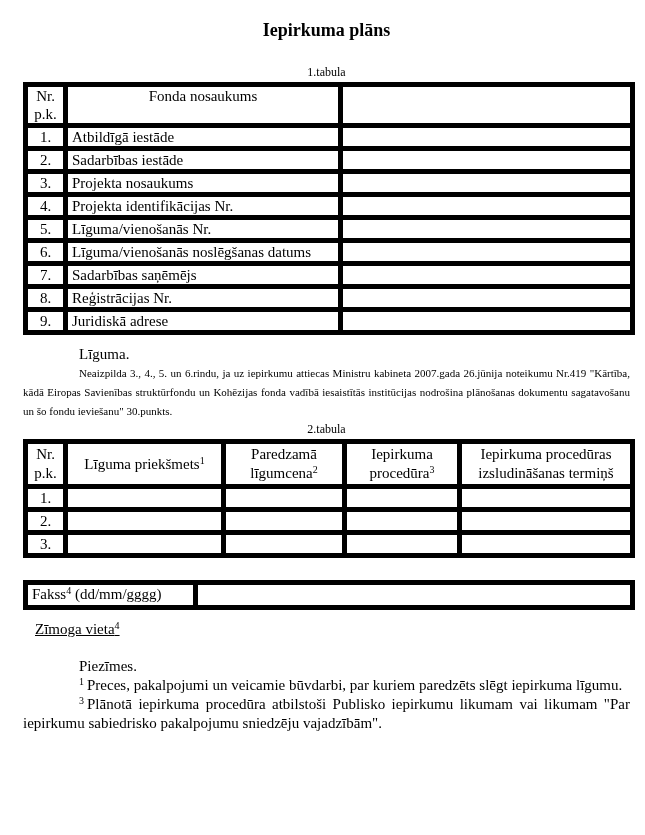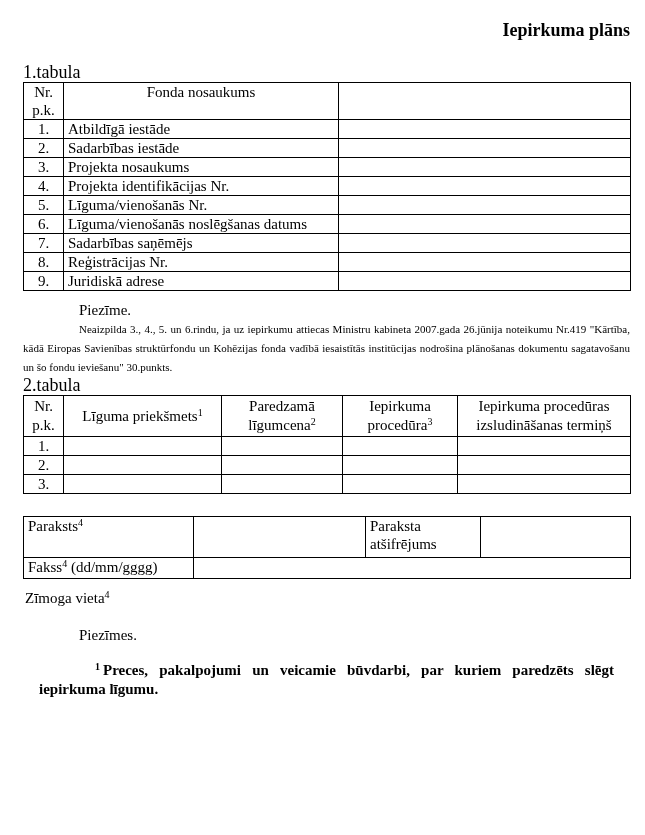--- a/index.html
+++ b/index.html
@@ -4,32 +4,32 @@
 <style>
   html, body { margin:0; padding:0; background:#ffffff; }
   body {
     width:645px; height:835px; box-sizing:border-box; overflow:hidden;
     font-family:"Liberation Serif", serif; color:#000;
   }
   .page { padding:21px 15px 0 23px; }
 
   h1.doc-title {
     margin:0; font-size:18px; line-height:19px;
-    font-weight:bold; text-align:right; width:607px;
+    font-weight:bold; text-align:center; width:607px;
   }
 
   .tab-caption {
-    width:607px; text-align:left; font-size:18px; line-height:17px;
+    width:607px; text-align:center; font-size:12px; line-height:17px;
     margin:24px 16px 1px 0;
   }
   .tab-caption.cap2 { margin-top:0;font-family:Liberation Serif, serif; }
 
   table { border-collapse:collapse; table-layout:fixed; width:607px; }
   td {
-    border:1px solid #000000; font-size:15px; line-height:18px;
+    border:5px solid #000000; font-size:15px; line-height:18px;
     padding:0 4px; vertical-align:top; overflow:hidden;margin-left:35px;
   }
   .center { text-align:center; }
   .middle { vertical-align:middle; }
   .preline { white-space:pre-line; }
 
   .t1 .headrow td { height:36px; }
   .t1 .datarow td { height:18px; }
 
   .t2 .headrow td { height:40px; line-height:19px; }
@@ -45,26 +45,26 @@
   }
   p.fn sup.fnref { margin-right:3px; }
 
   .note { margin-top:10px; width:607px; }
   .indent-line { margin-left:56px; font-size:15px; line-height:19px; }
   p.body-par {
     margin:0; width:607px; font-size:11px; line-height:19px;
     text-align:justify; text-indent:56px;
   }
 
-  .stamp-line { margin-top:10px; font-size:15px; line-height:19px; margin-left:2px; }
+  .stamp-line { margin-top:10px; font-size:15px; line-height:19px; margin-left:12px;text-decoration:underline; }
 
   .footnotes { margin-top:18px; width:607px; }
   p.fn {
-    margin:16px; font-size:15px; line-height:19px;
-    text-align:justify; text-indent:56px;font-weight:bold;
+    margin:0; font-size:15px; line-height:19px;
+    text-align:justify; text-indent:56px;
   }
 </style>
 </head>
 <body>
 
 <div class="page">
 
   <h1 class="doc-title">Iepirkuma plāns</h1>
 
   <div class="tab-caption">1.tabula</div>
@@ -124,21 +124,21 @@
       </tr>
       <tr class="datarow">
         <td class="center">9.</td>
         <td>Juridiskā adrese</td>
         <td></td>
       </tr>
     </tbody>
   </table>
 
   <div class="note">
-    <div class="indent-line">Piezīme.</div>
+    <div class="indent-line">Līguma.</div>
     <p class="body-par">Neaizpilda 3., 4., 5. un 6.rindu, ja uz iepirkumu attiecas Ministru kabineta 2007.gada 26.jūnija noteikumu Nr.419 "Kārtība, kādā Eiropas Savienības struktūrfondu un Kohēzijas fonda vadībā iesaistītās institūcijas nodrošina plānošanas dokumentu sagatavošanu un šo fondu ieviešanu" 30.punkts.</p>
   </div>
 
   <div class="tab-caption cap2">2.tabula</div>
 
   <table class="t2">
     <colgroup>
         <col style="width:40px">
         <col style="width:158px">
         <col style="width:121px">
@@ -182,36 +182,30 @@
   </table>
 
   <table class="t3" style="margin-top:22px">
     <colgroup>
         <col style="width:170px">
         <col style="width:172px">
         <col style="width:115px">
         <col style="width:150px">
       </colgroup>
     <tbody>
-      <tr class="r2">
-        <td><span>Paraksts</span><sup class="fnref">4</sup></td>
-        <td></td>
-        <td class="preline">Paraksta
-atšifrējums</td>
-        <td></td>
-      </tr>
       <tr class="r3">
         <td><span>Fakss</span><sup class="fnref">4</sup><span> (dd/mm/gggg)</span></td>
         <td colspan="3"></td>
       </tr>
     </tbody>
   </table>
 
   <div class="stamp-line">
     <span>Zīmoga vieta</span><sup class="fnref">4</sup>
   </div>
 
   <div class="footnotes">
     <div class="indent-line">Piezīmes.</div>
     <p class="fn"><sup class="fnref">1</sup><span>Preces, pakalpojumi un veicamie būvdarbi, par kuriem paredzēts slēgt iepirkuma līgumu.</span></p>
+    <p class="fn"><sup class="fnref">3</sup><span>Plānotā iepirkuma procedūra atbilstoši Publisko iepirkumu likumam vai likumam "Par iepirkumu sabiedrisko pakalpojumu sniedzēju vajadzībām".</span></p>
   </div>
 
 </div>
 
 </body></html>

